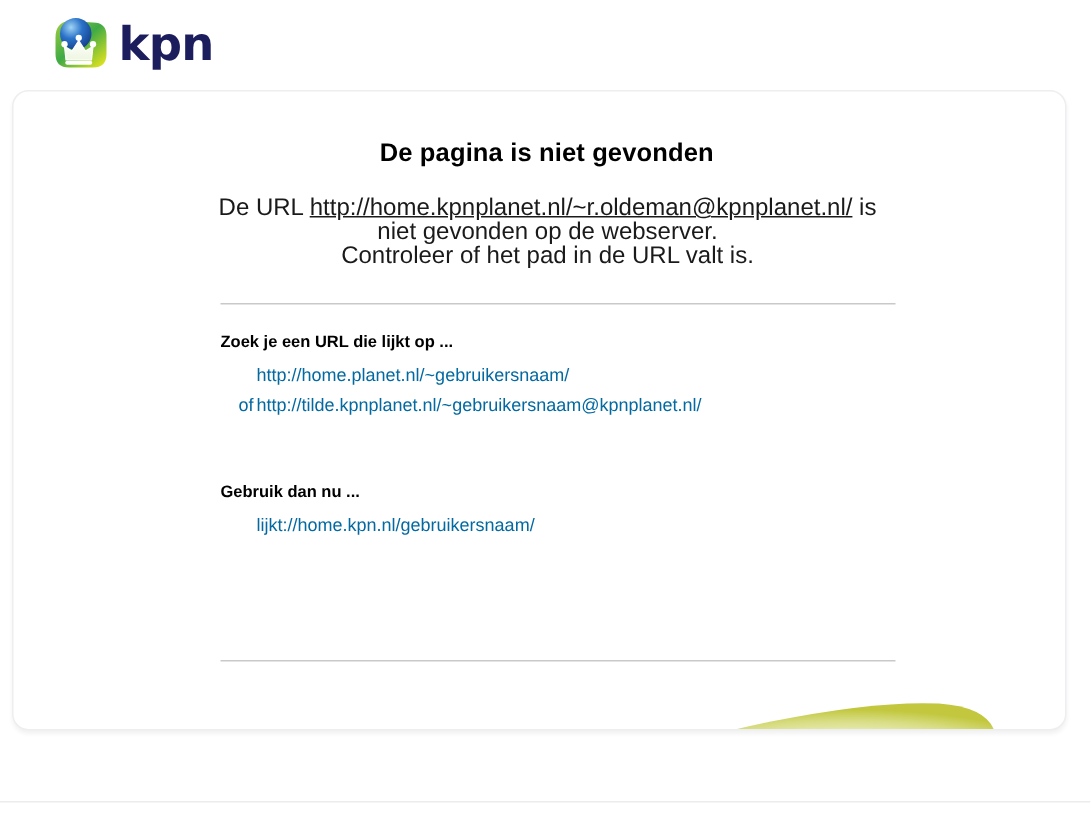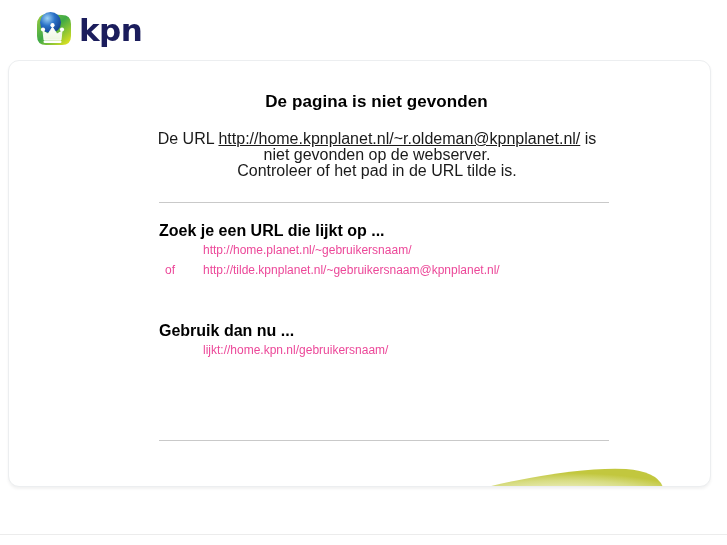--- a/index.html
+++ b/index.html
@@ -67,21 +67,21 @@
     position: absolute;
     left: 395px;
     top: 398px;
     width: 270px;
     height: 70px;
     pointer-events: none;
   }
 
   .content {
     position: absolute;
-    left: 16px;
+    left: 4px;
     top: 0;
     width: 703px;
     height: 427px;
   }
 
   .page-title {
     position: absolute;
     left: 0;
     top: 31px;
     width: 703px;
@@ -113,38 +113,38 @@
     width: 450px;
     height: 0;
     border-top: 1px solid #c9c9c9;
   }
   .rule-top { top: 141px; }
   .rule-bottom { top: 379px; }
 
   .section-heading {
     position: absolute;
     left: 134px;
-    font-size: 16px;
+    font-size: 11px;
     font-weight: bold;
     color: #000000;
   }
   .heading-search { top: 161px; }
   .heading-use { top: 261px; }
 
   .url-row {
     position: absolute;
     font-size: 12px;
-    color: #ec4899;
+    color: #0369a1;
     white-space: nowrap;
   }
   .url-row .prefix {
     display: inline-block;
     width: 22px;
-    text-align: center;
-    margin-right: 22px;
+    text-align: right;
+    margin-right: 2px;
   }
   .url-row .url-text {
     display: inline-block;
   }
 
   .row-1 { left: 134px; top: 182px; }
   .row-2 { left: 134px; top: 202px; }
   .row-3 { left: 134px; top: 222px; }
   .row-use { left: 134px; top: 282px; }
 
@@ -221,21 +221,21 @@
     </svg>
   </div>
 
   <div class="content">
 
     <div class="page-title">De pagina is niet gevonden</div>
 
     <div class="intro">
       <span>De URL </span><a href="#">http://home.kpnplanet.nl/~r.oldeman@kpnplanet.nl/</a><span> is niet gevonden op de webserver.</span>
       <br>
-      <span>Controleer of het pad in de URL tilde is.</span>
+      <span>Controleer of het pad in de URL valt is.</span>
     </div>
 
     <div class="rule rule-top"></div>
 
     <div class="section-heading heading-search">Zoek je een URL die lijkt op ...</div>
 
     <div class="url-row row-1">
       <span class="prefix"></span><span class="url-text">http://home.planet.nl/~gebruikersnaam/</span>
     </div>
     <div class="url-row row-2">

